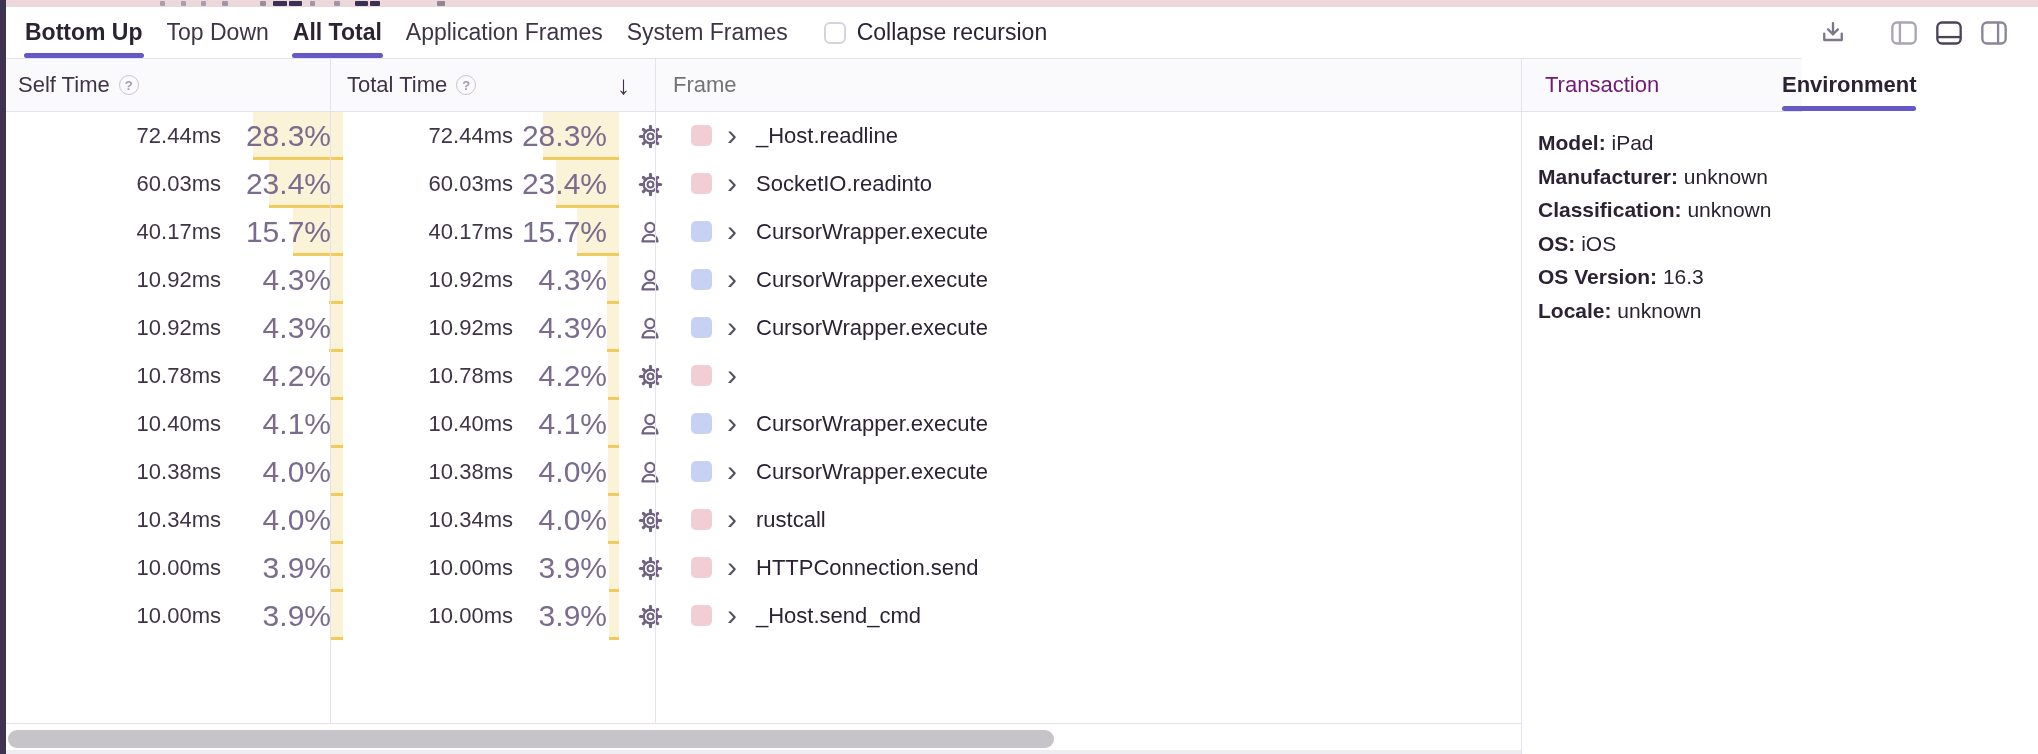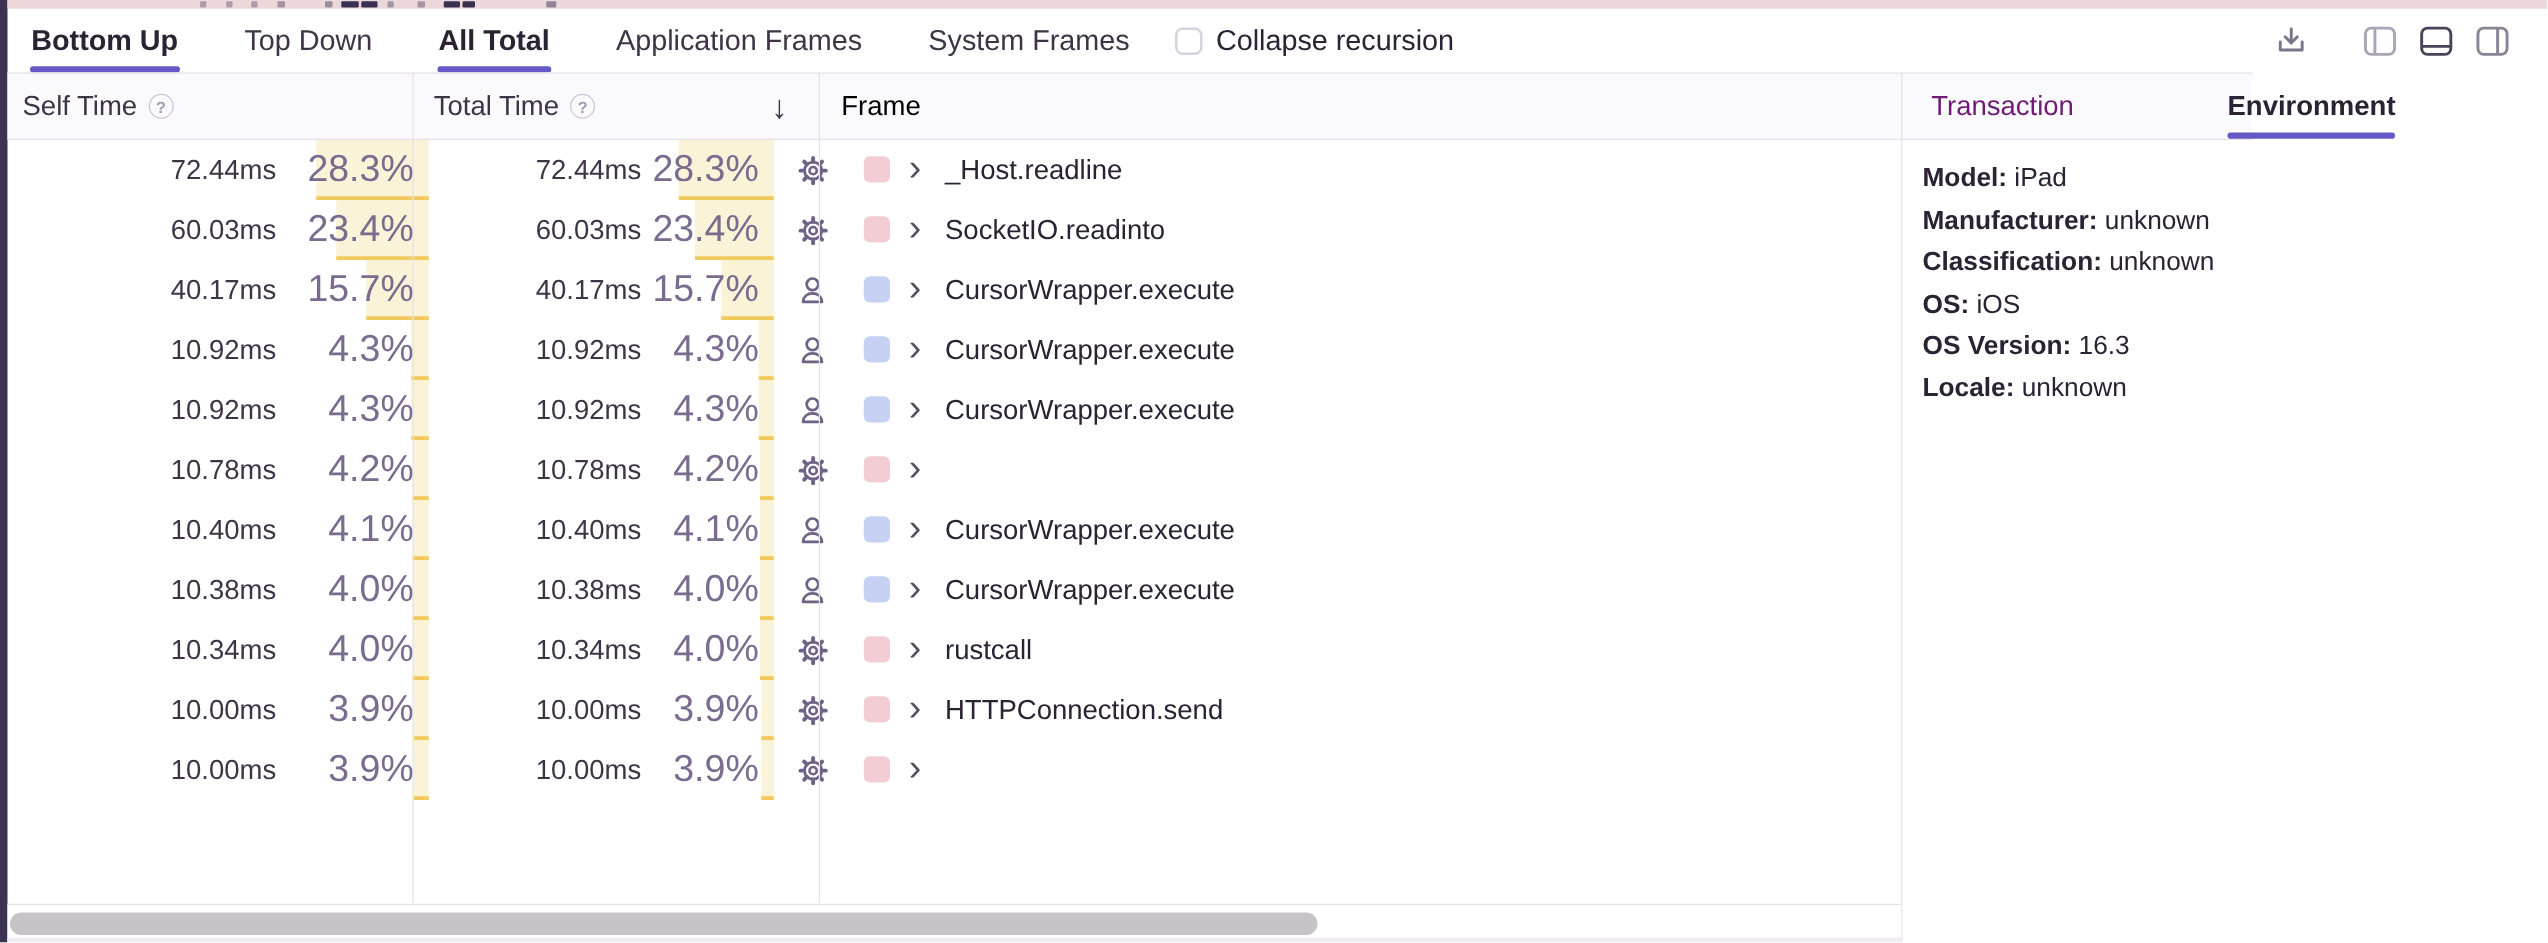--- a/index.html
+++ b/index.html
@@ -71,21 +71,21 @@
     <div class="mini-mark" style="left: 267px; width: 14px; opacity: 1;"></div>
     <div class="mini-mark" style="left: 283px; width: 13px; opacity: 1;"></div>
     <div class="mini-mark" style="left: 304px; width: 5px; opacity: 0.4;"></div>
     <div class="mini-mark" style="left: 328px; width: 6px; opacity: 0.4;"></div>
     <div class="mini-mark" style="left: 349px; width: 13px; opacity: 1;"></div>
     <div class="mini-mark" style="left: 364px; width: 10px; opacity: 1;"></div>
     <div class="mini-mark" style="left: 431px; width: 8px; opacity: 0.5;"></div>
   </div>
 
 <div class="toolbar">
-  <div id="view-tabs" style="display:flex;gap:53px;height:51px;text-align:right;">
+  <div id="view-tabs" style="display:flex;gap:24px;height:51px;text-align:right;">
       <div class="tab active">
         <span>Bottom Up</span>
         <span class="tab-underline"></span>
       </div>
       <div class="tab">
         <span>Top Down</span>
       </div>
       <div class="tab active">
         <span>All Total</span>
         <span class="tab-underline"></span>
@@ -134,21 +134,21 @@
 <div class="header">
   <div class="hcell" style="left:12px;">
     <span>Self Time</span>
     <span class="help">?</span>
   </div>
   <div class="hcell" style="left:341px;">
     <span>Total Time</span>
     <span class="help">?</span>
   </div>
   <div class="sort-arrow">↓</div>
-  <div class="hcell" style="left:667px;color:#000000;">
+  <div class="hcell" style="left:667px;color:#737373;">
     <span>Frame</span>
   </div>
   <div class="panel-tab" style="left:1539px;">Transaction</div>
   <div class="panel-tab active" style="left:1776px;">
     <span>Environment</span>
     <span class="tab-underline"></span>
   </div>
 </div>
 
 <div class="tbody" id="tbody">
@@ -433,20 +433,21 @@
             <line x1="7.55" y1="16.45" x2="5.65" y2="18.35"></line>
             <line x1="5.7" y1="12" x2="3" y2="12"></line>
             <line x1="7.55" y1="7.55" x2="5.65" y2="5.65"></line>
             <line x1="12" y1="5.7" x2="12" y2="3"></line>
             <line x1="16.45" y1="7.55" x2="18.35" y2="5.65"></line>
           </g>
         </svg>
       </div>
       <div class="swatch system"></div>
       <div class="chevron">›</div>
+      <div class="frame-name">_Host.send_cmd</div>
     </div>
   </div>
 
 <div class="vsep" style="left:330px;top:58px;height:665px;"></div>
 <div class="vsep" style="left:655px;top:58px;height:665px;"></div>
 <div class="vsep" style="left:1521px;top:58px;height:696px;"></div>
 
 <div class="scroll-track">
   <div class="scroll-thumb"></div>
 </div>

